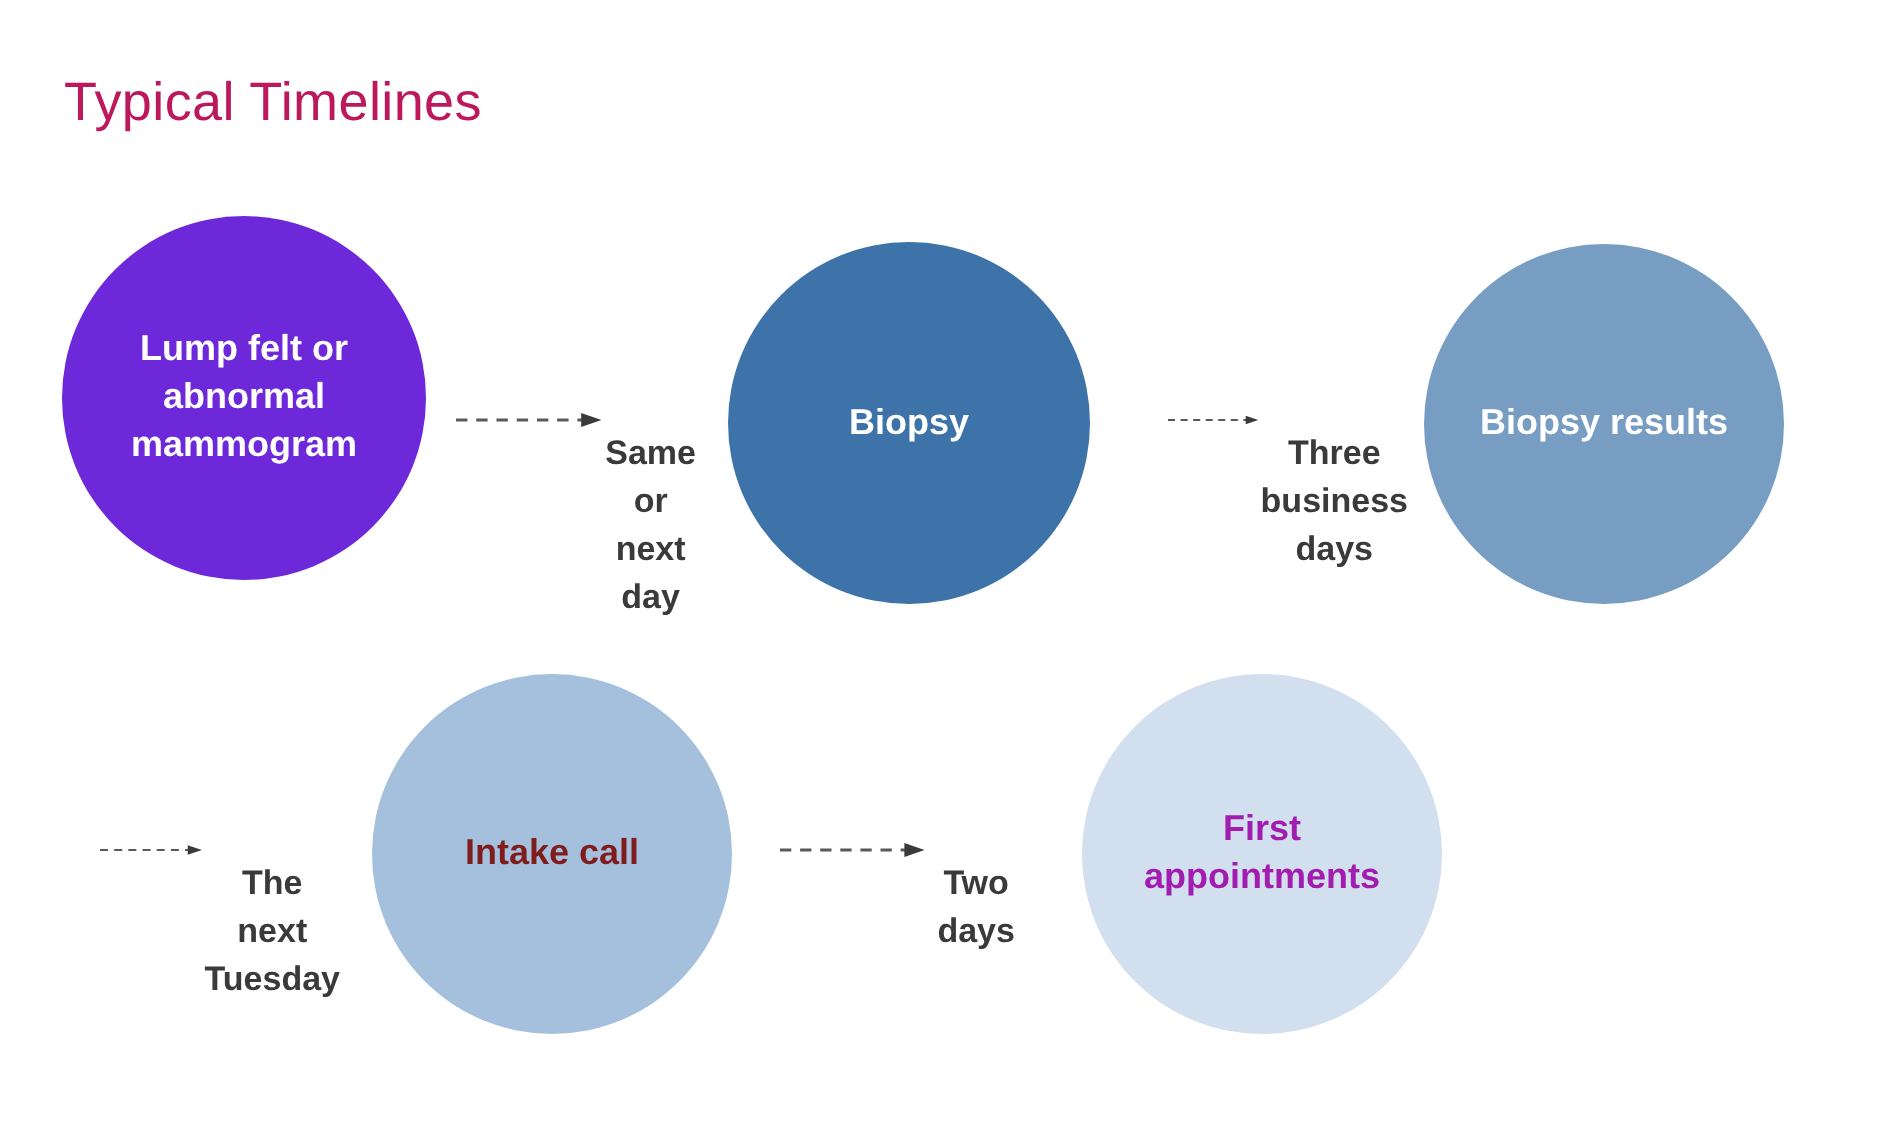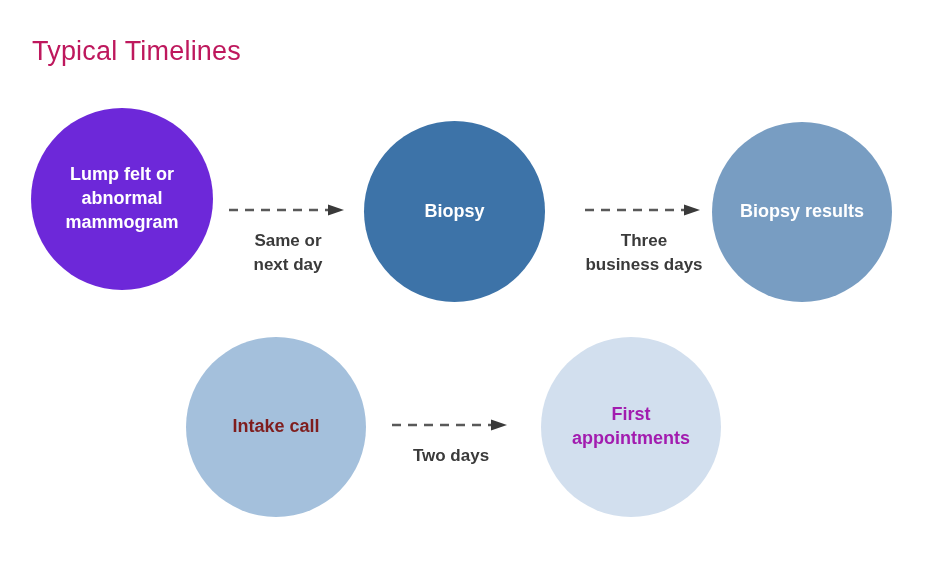--- a/index.html
+++ b/index.html
@@ -62,22 +62,22 @@
   .node-4 { left: 186px; top: 337px; width: 180px; height: 180px; background: #a4c0dc; }
   .node-4 .node-label { color: #7f1d1d; }
 
   .node-5 { left: 541px; top: 337px; width: 180px; height: 180px; background: #d2dfee; }
   .node-5 .node-label { color: #a21caf; }
 
   
   .connector {
     position: absolute;
     display: flex;
-    flex-direction: column;
-    align-items: center;
+    flex-direction: row;
+    align-items: flex-start;
   }
   .connector svg { display: block; }
   .connector-label {
     margin-top: 12px;
     font-size: 17px;
     font-weight: bold;
     color: #3a3a3a;
     line-height: 1.42;
     text-align: center;
     white-space: pre-line;
@@ -120,20 +120,28 @@
       <polygon points="99,1.5 115,7 99,12.5" fill="#3a3a3a"></polygon>
     </svg>
     <span class="connector-label">Three
 business days</span>
   </div>
 
   <div class="node node-3">
     <span class="node-label">Biopsy results</span>
   </div>
 
+  <div class="connector conn-3">
+    <svg width="118" height="14" viewBox="0 0 118 14">
+      <line x1="0" y1="7" x2="100" y2="7" stroke="#595959" stroke-width="2.4" stroke-dasharray="9,7"></line>
+      <polygon points="99,1.5 115,7 99,12.5" fill="#3a3a3a"></polygon>
+    </svg>
+    <span class="connector-label">The next
+Tuesday</span>
+  </div>
 
   <div class="node node-4">
     <span class="node-label">Intake call</span>
   </div>
 
   <div class="connector conn-4">
     <svg width="118" height="14" viewBox="0 0 118 14">
       <line x1="0" y1="7" x2="100" y2="7" stroke="#595959" stroke-width="2.4" stroke-dasharray="9,7"></line>
       <polygon points="99,1.5 115,7 99,12.5" fill="#3a3a3a"></polygon>
     </svg>

